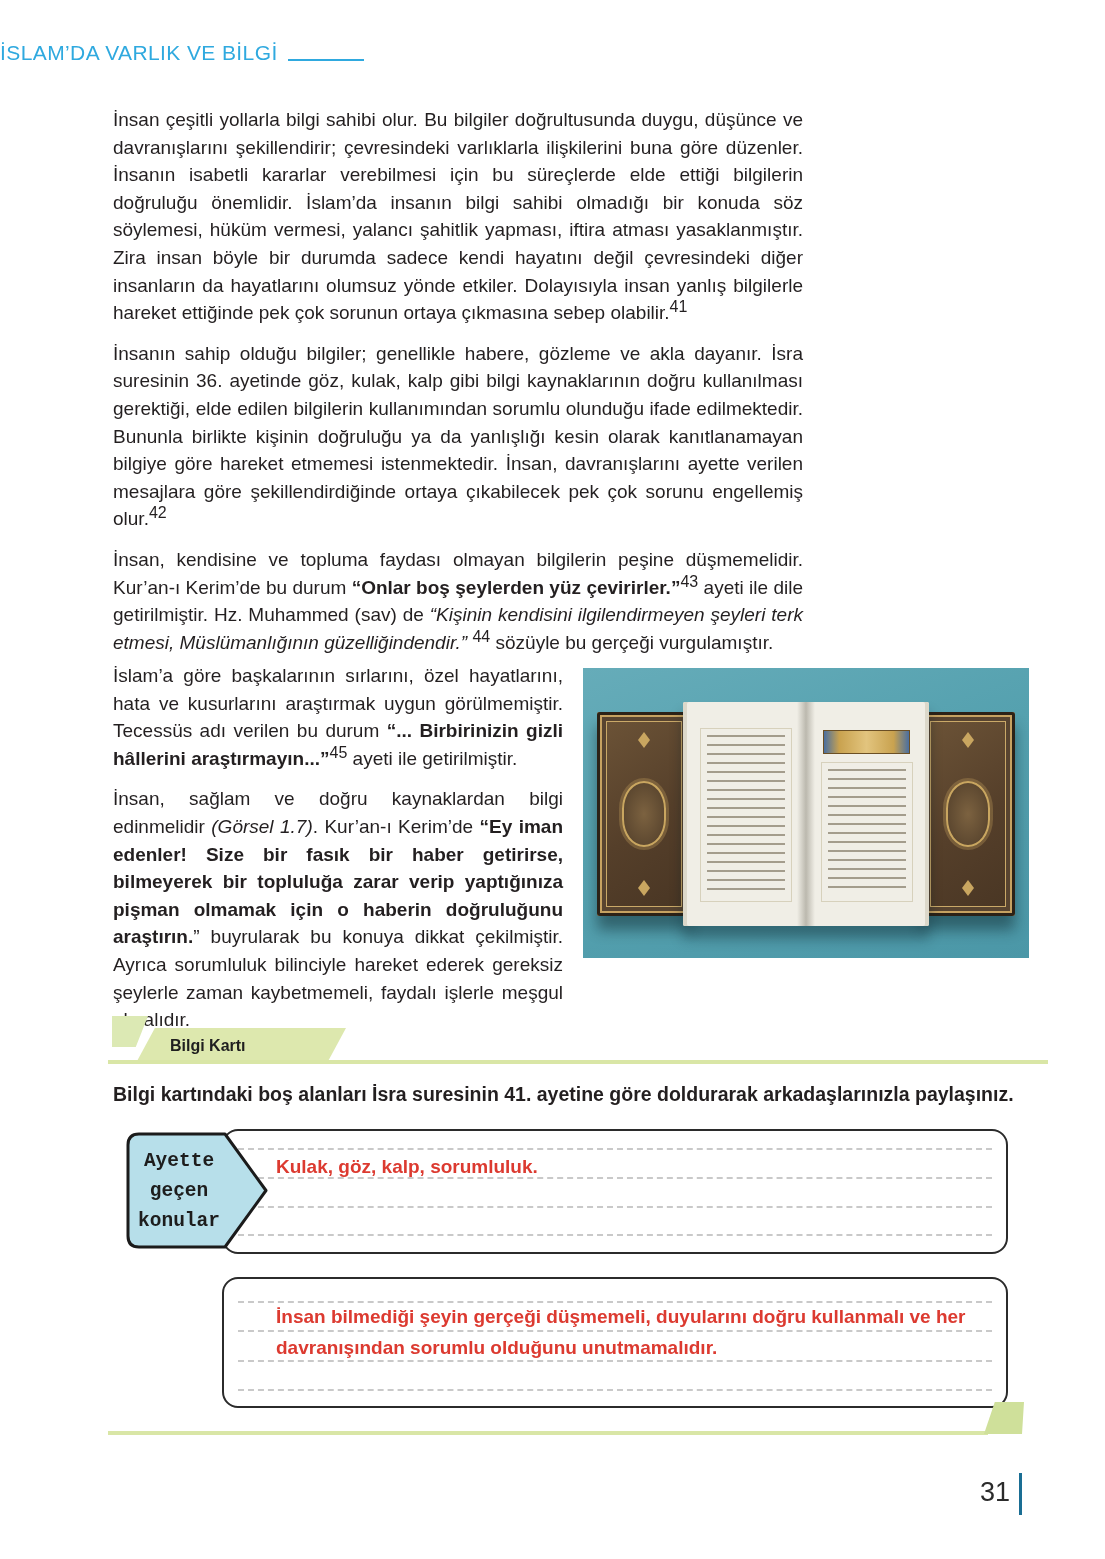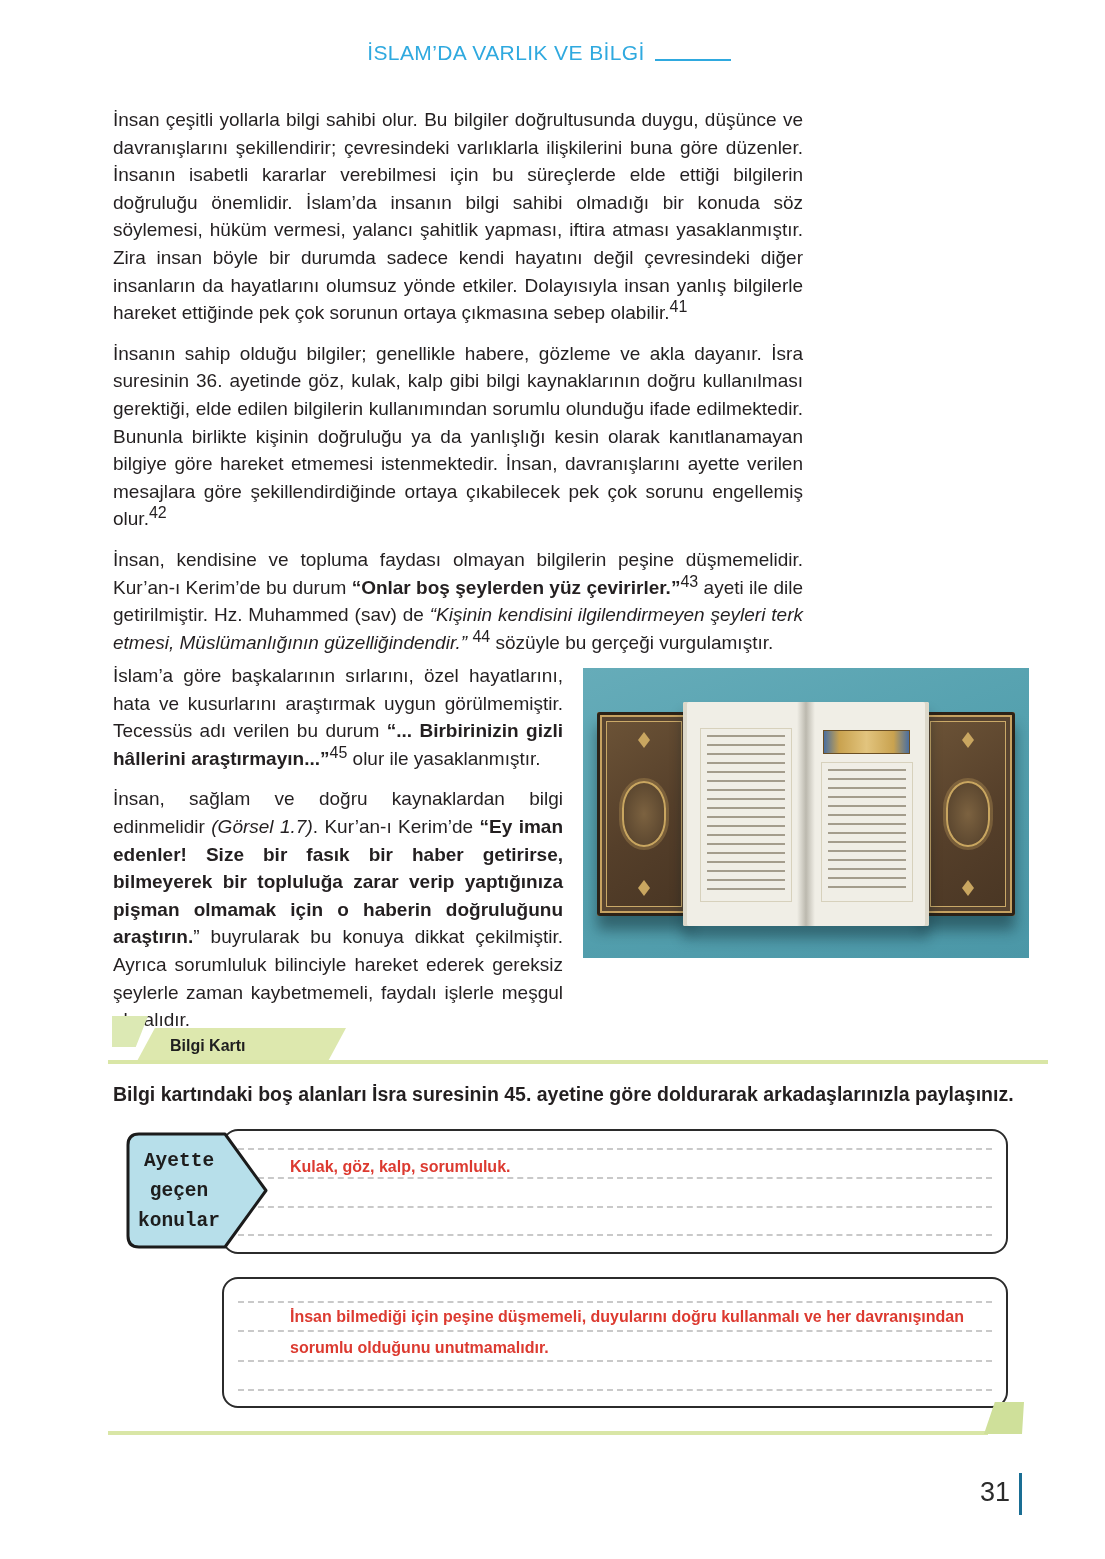--- a/index.html
+++ b/index.html
@@ -1,20 +1,20 @@
 <!DOCTYPE html>
 <html><head>
 <meta charset="utf-8">
 <style>
   * { margin:0; padding:0; box-sizing:border-box; }
   body { background:#ffffff; font-family:"Liberation Sans", sans-serif; }
   .page { position:relative; width:1105px; height:1559px; background:#fff; overflow:hidden; color:#231f20; }
 
   
-  .header-row { position:absolute; top:42px; left:0; width:1098px; display:flex; justify-content:center; align-items:flex-end; gap:10px; }
+  .header-row { position:absolute; top:42px; left:0; width:1098px; display:flex; justify-content:flex-start; align-items:flex-end; gap:10px; }
   .header-title { color:#2fa9df; font-size:21px; letter-spacing:.4px; line-height:22px; }
   .header-rule { width:76px; height:2px; background:#2fa9df; margin-bottom:3px; }
 
   
   .col-main { position:absolute; left:113px; top:106px; width:690px; }
   .col-narrow { position:absolute; left:113px; top:662px; width:450px; }
   .para { font-size:19px; line-height:27.6px; text-align:justify; margin-bottom:13px; }
   .para .b, .b { font-weight:bold; }
   .para .i, .i { font-style:italic; }
   sup { font-size:16px; vertical-align:super; line-height:0; }
@@ -59,21 +59,21 @@
                clip-path:polygon(0 0,100% 0,66% 100%,0 100%); background:#dce9b4; }
   .ic-band { position:absolute; left:136px; top:1028px; width:210px; height:35px; background:#dde8ae;
              clip-path:polygon(9% 0,100% 0,91% 100%,0 100%); display:flex; align-items:center; }
   .ic-band span { font-weight:bold; font-size:16px; color:#1f1f1f; padding-left:34px; }
   .ic-rule { position:absolute; left:108px; top:1060px; width:940px; height:4px; background:#d9e6a6; }
   .ic-instruction { position:absolute; left:113px; top:1082px; width:930px; font-weight:bold; font-size:19.5px; line-height:25px; }
 
   
   .answer-box { position:absolute; left:222px; width:786px; background:#fff; border:2.5px solid #2b2b2b; border-radius:16px; }
   .answer-box .dline { position:absolute; left:14px; right:14px; border-top:2px dashed #c9c9c9; }
-  .answer-text { position:absolute; left:66px; color:#dc3a30; font-weight:bold; font-size:16px; line-height:31px; width:700px; }
+  .answer-text { position:absolute; left:52px; color:#dc3a30; font-weight:bold; font-size:19px; line-height:31px; width:700px; }
   .card-label { position:absolute; left:123px; width:146px;font-family:Liberation Mono, monospace; }
   .card-label svg { position:absolute; left:0; top:0; }
   .card-label .lbl { position:absolute; left:6px; top:0; bottom:0; width:100px; display:flex; align-items:center; justify-content:center;
                      text-align:center; font-weight:bold; font-size:19.5px; line-height:30px; color:#1d1d1d; }
 
   
   .foot-rule { position:absolute; left:108px; top:1431px; width:880px; height:4px; background:#d9e6a6; }
   .foot-shape { position:absolute; left:984px; top:1402px; width:40px; height:32px; background:#cfe09a;
                 clip-path:polygon(27% 0,100% 0,95% 100%,0 100%); }
   .pagenum { position:absolute; left:960px; top:1477px; width:50px; text-align:right; font-size:27px; color:#2b2b2b; }
@@ -90,21 +90,21 @@
   </div>
 
   <div class="col-main">
     <p class="para"><span>İnsan çeşitli yollarla bilgi sahibi olur. Bu bilgiler doğrultusunda duygu, düşünce ve davranışlarını şekillendirir; çevresindeki varlıklarla ilişkilerini buna göre düzenler. İnsanın isabetli kararlar verebilmesi için bu süreçlerde elde ettiği bilgilerin doğruluğu önemlidir. İslam’da insanın bilgi sahibi olmadığı bir konuda söz söylemesi, hüküm vermesi, yalancı şahitlik yapması, iftira atması yasaklanmıştır. Zira insan böyle bir durumda sadece kendi hayatını değil çevresindeki diğer insanların da hayatlarını olumsuz yönde etkiler. Dolayısıyla insan yanlış bilgilerle hareket ettiğinde pek çok sorunun ortaya çıkmasına sebep olabilir.</span><sup>41</sup></p>
     <p class="para"><span>İnsanın sahip olduğu bilgiler; genellikle habere, gözleme ve akla dayanır. İsra suresinin 36. ayetinde göz, kulak, kalp gibi bilgi kaynaklarının doğru kullanılması gerektiği, elde edilen bilgilerin kullanımından sorumlu olunduğu ifade edilmektedir. Bununla birlikte kişinin doğruluğu ya da yanlışlığı kesin olarak kanıtlanamayan bilgiye göre hareket etmemesi istenmektedir. İnsan, davranışlarını ayette verilen mesajlara göre şekillendirdiğinde ortaya çıkabilecek pek çok sorunu engellemiş olur.</span><sup>42</sup></p>
     <p class="para"><span>İnsan, kendisine ve topluma faydası olmayan bilgilerin peşine düşmemelidir. Kur’an-ı Kerim’de bu durum </span><span class="b">“Onlar boş şeylerden yüz çevirirler.”</span><sup>43</sup><span> ayeti ile dile getirilmiştir. Hz. Muhammed (sav) de </span><span class="i">“Kişinin kendisini ilgilendirmeyen şeyleri terk etmesi, Müslümanlığının güzelliğindendir.” </span><sup>44</sup><span> sözüyle bu gerçeği vurgulamıştır.</span></p>
   </div>
 
 
   <div class="col-narrow">
-    <p class="para"><span>İslam’a göre başkalarının sırlarını, özel hayatlarını, hata ve kusurlarını araştırmak uygun görülmemiştir. Tecessüs adı verilen bu durum </span><span class="b">“... Birbirinizin gizli hâllerini araştırmayın...”</span><sup>45</sup><span> olur ile yasaklanmıştır.</span></p>
+    <p class="para"><span>İslam’a göre başkalarının sırlarını, özel hayatlarını, hata ve kusurlarını araştırmak uygun görülmemiştir. Tecessüs adı verilen bu durum </span><span class="b">“... Birbirinizin gizli hâllerini araştırmayın...”</span><sup>45</sup><span> ayeti ile getirilmiştir.</span></p>
     <p class="para"><span>İnsan, sağlam ve doğru kaynaklardan bilgi edinmelidir </span><span class="i">(Görsel 1.7)</span><span>. Kur’an-ı Kerim’de </span><span class="b">“Ey iman edenler! Size bir fasık bir haber getirirse, bilmeyerek bir topluluğa zarar verip yaptığınıza pişman olmamak için o haberin doğruluğunu araştırın.</span><span>” buyrularak bu konuya dikkat çekilmiştir. Ayrıca sorumluluk bilinciyle hareket ederek gereksiz şeylerle zaman kaybetmemeli, faydalı işlerle meşgul olmalıdır.</span></p>
   </div>
 
   <div class="photo">
     <div class="book">
       <div class="cover left">
         <div class="finial top"></div>
         <div class="medallion"></div>
         <div class="finial bottom"></div>
       </div>
@@ -123,42 +123,42 @@
         </div>
       </div>
     </div>
   </div>
 
   <div class="ic-corner"></div>
   <div class="ic-band">
     <span>Bilgi Kartı</span>
   </div>
   <div class="ic-rule"></div>
-  <p class="ic-instruction">Bilgi kartındaki boş alanları İsra suresinin 45. ayetine göre doldurarak arkadaşlarınızla paylaşınız.</p>
+  <p class="ic-instruction">Bilgi kartındaki boş alanları İsra suresinin 41. ayetine göre doldurarak arkadaşlarınızla paylaşınız.</p>
 
   <div class="answer-box" style="top:1129px; height:125px;">
     <div class="dline" style="top:17px;"></div>
     <div class="dline" style="top:46px;"></div>
     <div class="dline" style="top:75px;"></div>
     <div class="dline" style="top:103px;"></div>
     <div class="answer-text" style="top:20px;">Kulak, göz, kalp, sorumluluk.</div>
   </div>
   <div class="card-label" style="top:1131px; height:119px;">
     <svg width="146" height="119" viewBox="0 0 146 119">
       <path d="M16 3 H102 L143 59.5 L102 116 H16 Q5 116 5 105 V14 Q5 3 16 3 Z" fill="#b7dfea" stroke="#1b1b1b" stroke-width="3" stroke-linejoin="round"></path>
     </svg>
     <div class="lbl">Ayette geçen konular</div>
   </div>
 
   <div class="answer-box" style="top:1277px; height:131px;">
     <div class="dline" style="top:22px;"></div>
     <div class="dline" style="top:51px;"></div>
     <div class="dline" style="top:81px;"></div>
     <div class="dline" style="top:110px;"></div>
-    <div class="answer-text" style="top:22px;">İnsan bilmediği için peşine düşmemeli, duyularını doğru kullanmalı ve her davranışından sorumlu olduğunu unutmamalıdır.</div>
+    <div class="answer-text" style="top:22px;">İnsan bilmediği şeyin gerçeği düşmemeli, duyularını doğru kullanmalı ve her davranışından sorumlu olduğunu unutmamalıdır.</div>
   </div>
 
   <div class="foot-rule"></div>
   <div class="foot-shape"></div>
   <div class="pagenum">31</div>
   <div class="pagenum-rule"></div>
 
 </div>
 
 </body></html>

